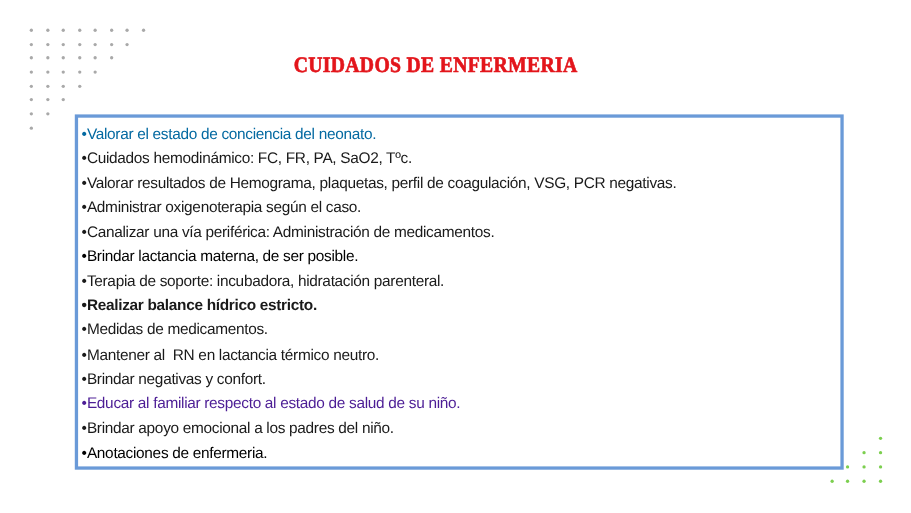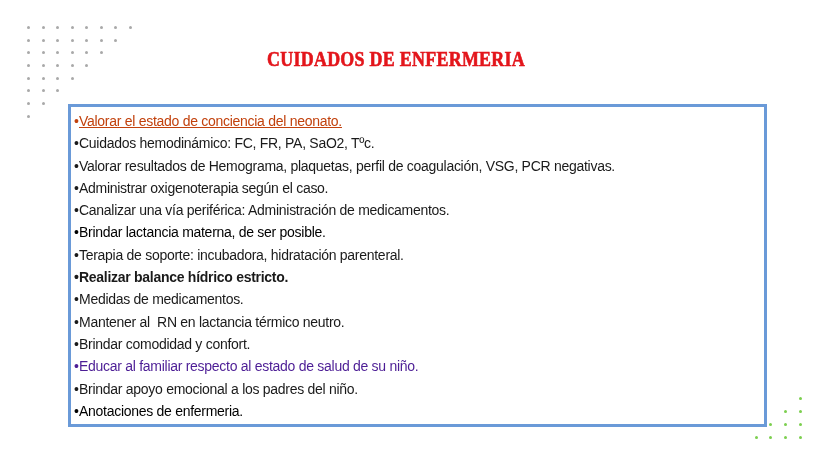--- a/index.html
+++ b/index.html
@@ -120,31 +120,31 @@
     <span class="dot" style="left: 56px; top: 89px; background: rgb(169, 169, 169);"></span>
     <span class="dot" style="left: 27px; top: 102px; background: rgb(169, 169, 169);"></span>
     <span class="dot" style="left: 41.5px; top: 102px; background: rgb(169, 169, 169);"></span>
     <span class="dot" style="left: 27px; top: 115px; background: rgb(169, 169, 169);"></span>
   </div>
 
 <div class="title" id="title" style="color: rgb(227, 21, 27); transform: scaleX(0.89666);"><span style="white-space: nowrap;">Cuidados de enfermeria</span></div>
 
 <div class="content-box" id="box" style="border-color: rgb(106, 154, 216);">
   <ul class="bullet-list" id="list">
-    <li class="bullet-item" style="color: #c2410c; text-decoration: underline;"><span class="bullet-mark">•</span><span>Valorar el estado de conciencia del neonato.</span></li>
+    <li class="bullet-item" style="color: #0369a1;"><span class="bullet-mark">•</span><span>Valorar el estado de conciencia del neonato.</span></li>
     <li class="bullet-item" style="color: rgb(26, 26, 26);"><span class="bullet-mark">•</span><span>Cuidados hemodinámico: FC, FR, PA, SaO2, Tºc.</span></li>
     <li class="bullet-item" style="color: rgb(26, 26, 26);"><span class="bullet-mark">•</span><span>Valorar resultados de Hemograma, plaquetas, perfil de coagulación, VSG, PCR negativas.</span></li>
     <li class="bullet-item" style="color: rgb(26, 26, 26);"><span class="bullet-mark">•</span><span>Administrar oxigenoterapia según el caso.</span></li>
     <li class="bullet-item" style="color: rgb(26, 26, 26);"><span class="bullet-mark">•</span><span>Canalizar una vía periférica: Administración de medicamentos.</span></li>
     <li class="bullet-item" style="color: #000000;"><span class="bullet-mark">•</span><span>Brindar lactancia materna, de ser posible.</span></li>
     <li class="bullet-item" style="color: rgb(26, 26, 26);"><span class="bullet-mark">•</span><span>Terapia de soporte: incubadora, hidratación parenteral.</span></li>
     <li class="bullet-item" style="color: rgb(26, 26, 26); font-weight: bold;"><span class="bullet-mark">•</span><span>Realizar balance hídrico estricto.</span></li>
     <li class="bullet-item" style="color: rgb(26, 26, 26);"><span class="bullet-mark">•</span><span>Medidas de medicamentos.</span></li>
     <li class="bullet-item" style="color: rgb(26, 26, 26);"><span class="bullet-mark">•</span><span>Mantener al  RN en lactancia térmico neutro.</span></li>
-    <li class="bullet-item" style="color: rgb(26, 26, 26);"><span class="bullet-mark">•</span><span>Brindar comodidad y confort.</span></li>
+    <li class="bullet-item" style="color: rgb(26, 26, 26);"><span class="bullet-mark">•</span><span>Brindar negativas y confort.</span></li>
     <li class="bullet-item" style="color: #4c1d95;"><span class="bullet-mark">•</span><span>Educar al familiar respecto al estado de salud de su niño.</span></li>
     <li class="bullet-item" style="color: rgb(26, 26, 26);"><span class="bullet-mark">•</span><span>Brindar apoyo emocional a los padres del niño.</span></li>
     <li class="bullet-item" style="color: #000000;"><span class="bullet-mark">•</span><span>Anotaciones de enfermeria.</span></li>
   </ul>
 </div>
 
 <div class="dots-green" id="dots-green">
     <span class="dot" style="left: 59px; top: 17px; background: rgb(124, 207, 79);"></span>
     <span class="dot" style="left: 44px; top: 30px; background: rgb(124, 207, 79);"></span>
     <span class="dot" style="left: 59px; top: 30px; background: rgb(124, 207, 79);"></span>

